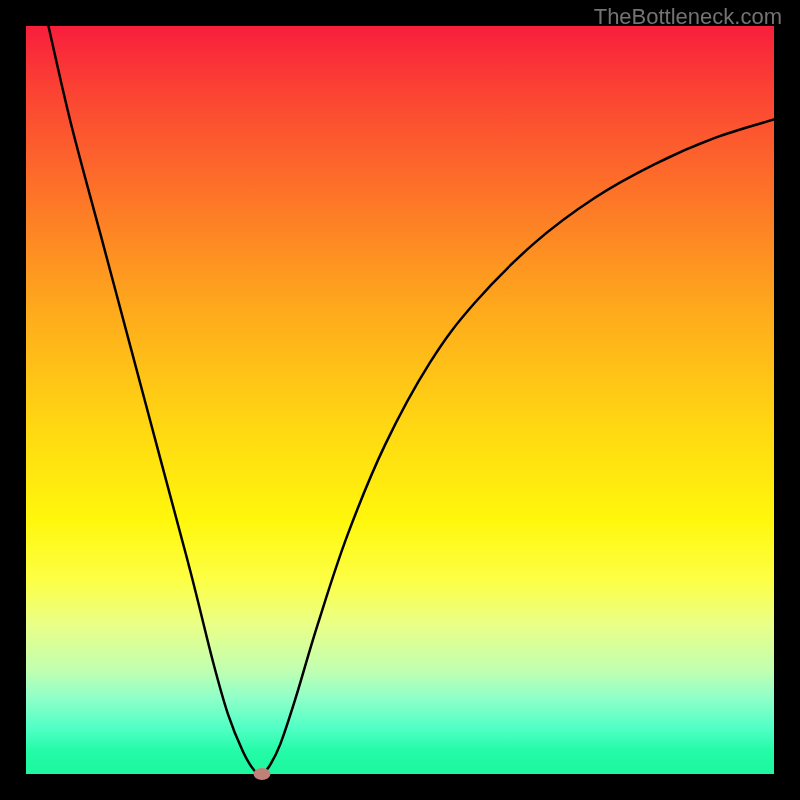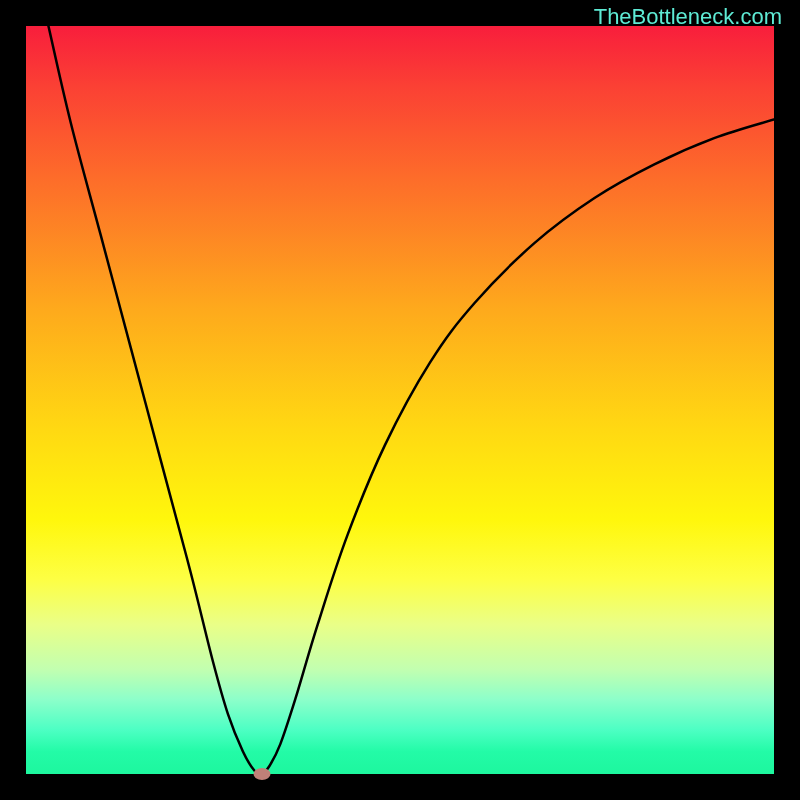--- a/index.html
+++ b/index.html
@@ -1,17 +1,17 @@
 <!DOCTYPE html>
 <html><head>
 <meta charset="utf-8">
 <style>
   * { margin: 0; padding: 0; box-sizing: border-box; }
   body { width: 800px; height: 800px; background: #000; position: relative; font-family: Arial, sans-serif; }
-  .watermark { position: absolute; top: 4px; right: 18px; color: #5eead4; font-size: 22px; z-index: 10; }
+  .watermark { position: absolute; top: 4px; right: 18px; color: #737373; font-size: 22px; z-index: 10; }
   .frame { position: absolute; left: 26px; top: 26px; width: 748px; height: 748px; background: #000; }
   .plot { position: absolute; left: 0; top: 0; width: 748px; height: 748px; }
   .gradient {
     width: 100%; height: 100%;
     background: linear-gradient(to bottom,
       #f81e3c 0%,
       #fb4034 8%,
       #fd6b2a 20%,
       #feaa1c 38%,
       #ffd912 54%,

